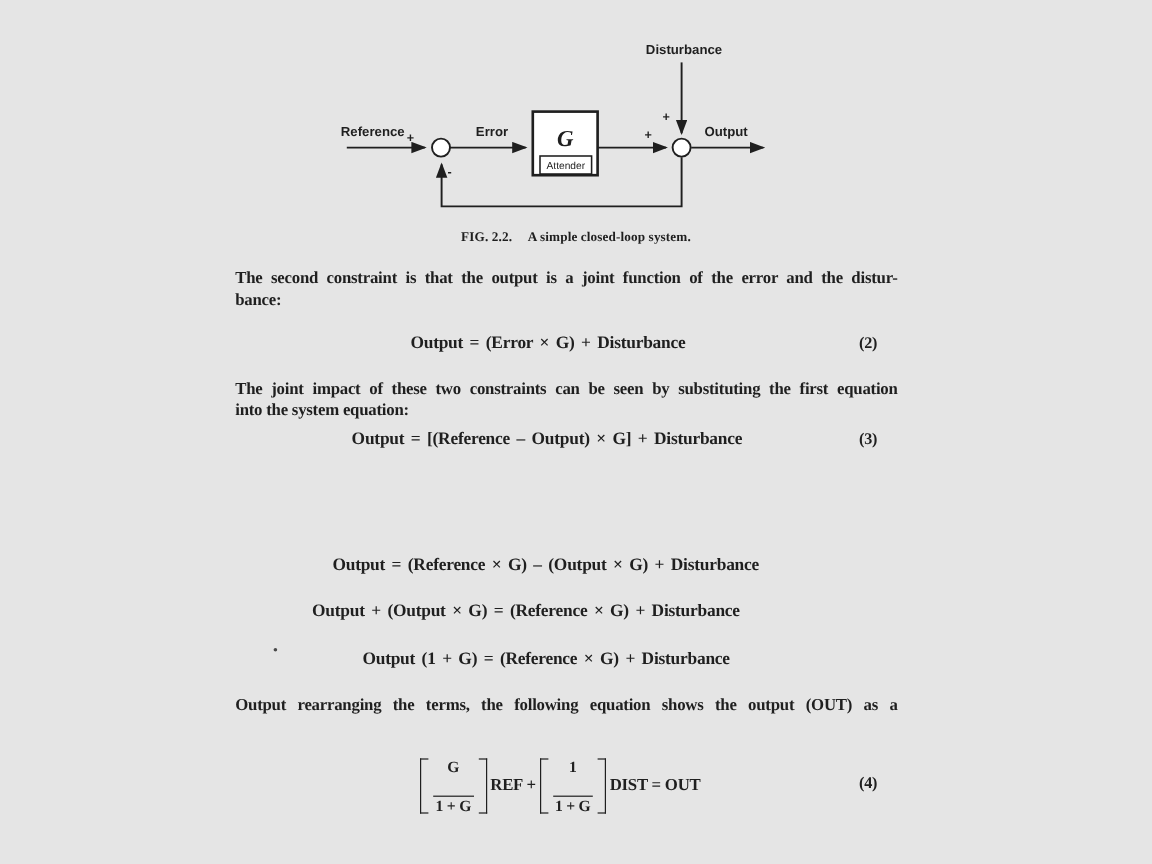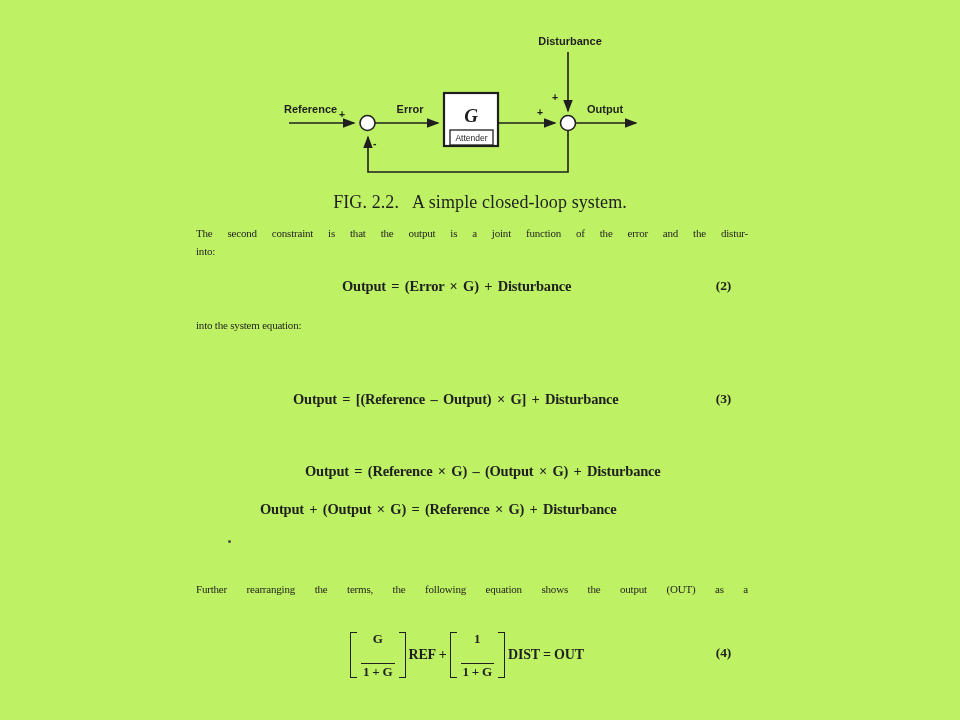--- a/index.html
+++ b/index.html
@@ -1,28 +1,28 @@
 <!DOCTYPE html>
 <html><head>
 <meta charset="utf-8">
 <style>
   html,body{margin:0;padding:0;background:#fff;}
-  .page{position:relative;width:960px;height:720px;background:#bef264;overflow:hidden;
+  .page{position:relative;width:960px;height:720px;background:#e5e5e5;overflow:hidden;
         font-family:"Liberation Serif",serif;color:#1f1f1f;}
   
   .diagram{position:absolute;left:280px;top:25px;}
   .diagram text{font-family:"Liberation Sans",sans-serif;font-size:11px;font-weight:600;fill:#1f1f1f;}
   .diagram text.sign{font-size:10.5px;font-weight:700;}
   .diagram text.gain{font-family:"Liberation Serif",serif;font-size:19px;font-style:italic;font-weight:600;}
   .diagram text.attender{font-size:8.5px;font-weight:400;}
   .caption{position:absolute;left:190px;top:192px;width:580px;text-align:center;
-           font-size:18px;font-weight:400;letter-spacing:.1px;}
+           font-size:11px;font-weight:700;letter-spacing:.1px;}
   .cap-fig{margin-right:13px;}
   
-  .para{position:absolute;width:552px;font-size:11px;line-height:18px;font-weight:400;
+  .para{position:absolute;width:552px;font-size:14px;line-height:18px;font-weight:700;
         letter-spacing:-.2px;}
   .jline{text-align:justify;text-align-last:justify;}
   .eqrow{position:absolute;left:0;width:764px;height:18px;font-size:14.5px;font-weight:600;
          letter-spacing:-.2px;word-spacing:2px;}
   .eqtext{position:absolute;white-space:nowrap;}
   .eqnum{position:absolute;left:655px;width:76px;text-align:right;font-size:13.5px;word-spacing:0;}
   
   .eq4wrap{position:absolute;left:350px;top:629px;height:52px;display:flex;align-items:center;
            font-size:14px;font-weight:600;letter-spacing:-.2px;}
   .bk{width:7px;height:46px;box-sizing:border-box;flex:0 0 auto;}
@@ -70,48 +70,52 @@
     <text x="307" y="88">Output</text>
     <text class="sign" x="93" y="122">-</text>
   </svg>
 
   <div class="caption">
     <span class="cap-fig">FIG. 2.2.</span><span>A simple closed-loop system.</span>
   </div>
 
   <div class="para" style="left:196px;top:224px;">
     <div class="jline">The second constraint is that the output is a joint function of the error and the distur-</div>
-    <div>into:</div>
+    <div>bance:</div>
   </div>
 
   <div class="eqrow" style="top:278px;">
     <span class="eqtext" style="left:342px;">Output = (Error × G) + Disturbance</span>
     <span class="eqnum">(2)</span>
   </div>
 
   <div class="para" style="left:196px;top:316px;">
+    <div class="jline">The joint impact of these two constraints can be seen by substituting the first equation</div>
     <div>into the system equation:</div>
   </div>
 
-  <div class="eqrow" style="top:391px;">
+  <div class="eqrow" style="top:358px;">
     <span class="eqtext" style="left:293px;">Output = [(Reference – Output) × G] + Disturbance</span>
     <span class="eqnum">(3)</span>
   </div>
 
 
   <div class="eqrow" style="top:463px;">
-    <span class="eqtext" style="left:277px;margin-left:28px;">Output = (Reference × G) – (Output × G) + Disturbance</span>
+    <span class="eqtext" style="left:277px;">Output = (Reference × G) – (Output × G) + Disturbance</span>
   </div>
   <div class="eqrow" style="top:501px;">
     <span class="eqtext" style="left:260px;">Output + (Output × G) = (Reference × G) + Disturbance</span>
   </div>
   <div class="dot"></div>
+  <div class="eqrow" style="top:541px;">
+    <span class="eqtext" style="left:302px;">Output (1 + G) = (Reference × G) + Disturbance</span>
+  </div>
 
   <div class="para" style="left:196px;top:580px;">
-    <div class="jline">Further rearranging the terms, the following equation shows the output (OUT) as a</div>
+    <div class="jline">Output rearranging the terms, the following equation shows the output (OUT) as a</div>
   </div>
 
   <div class="eq4wrap">
     <span class="bk bkl"></span>
     <span class="frac">
       <span class="num">G</span>
       <span class="den">1 + G</span>
     </span>
     <span class="bk bkr"></span>
     <span class="seg">REF +</span>

